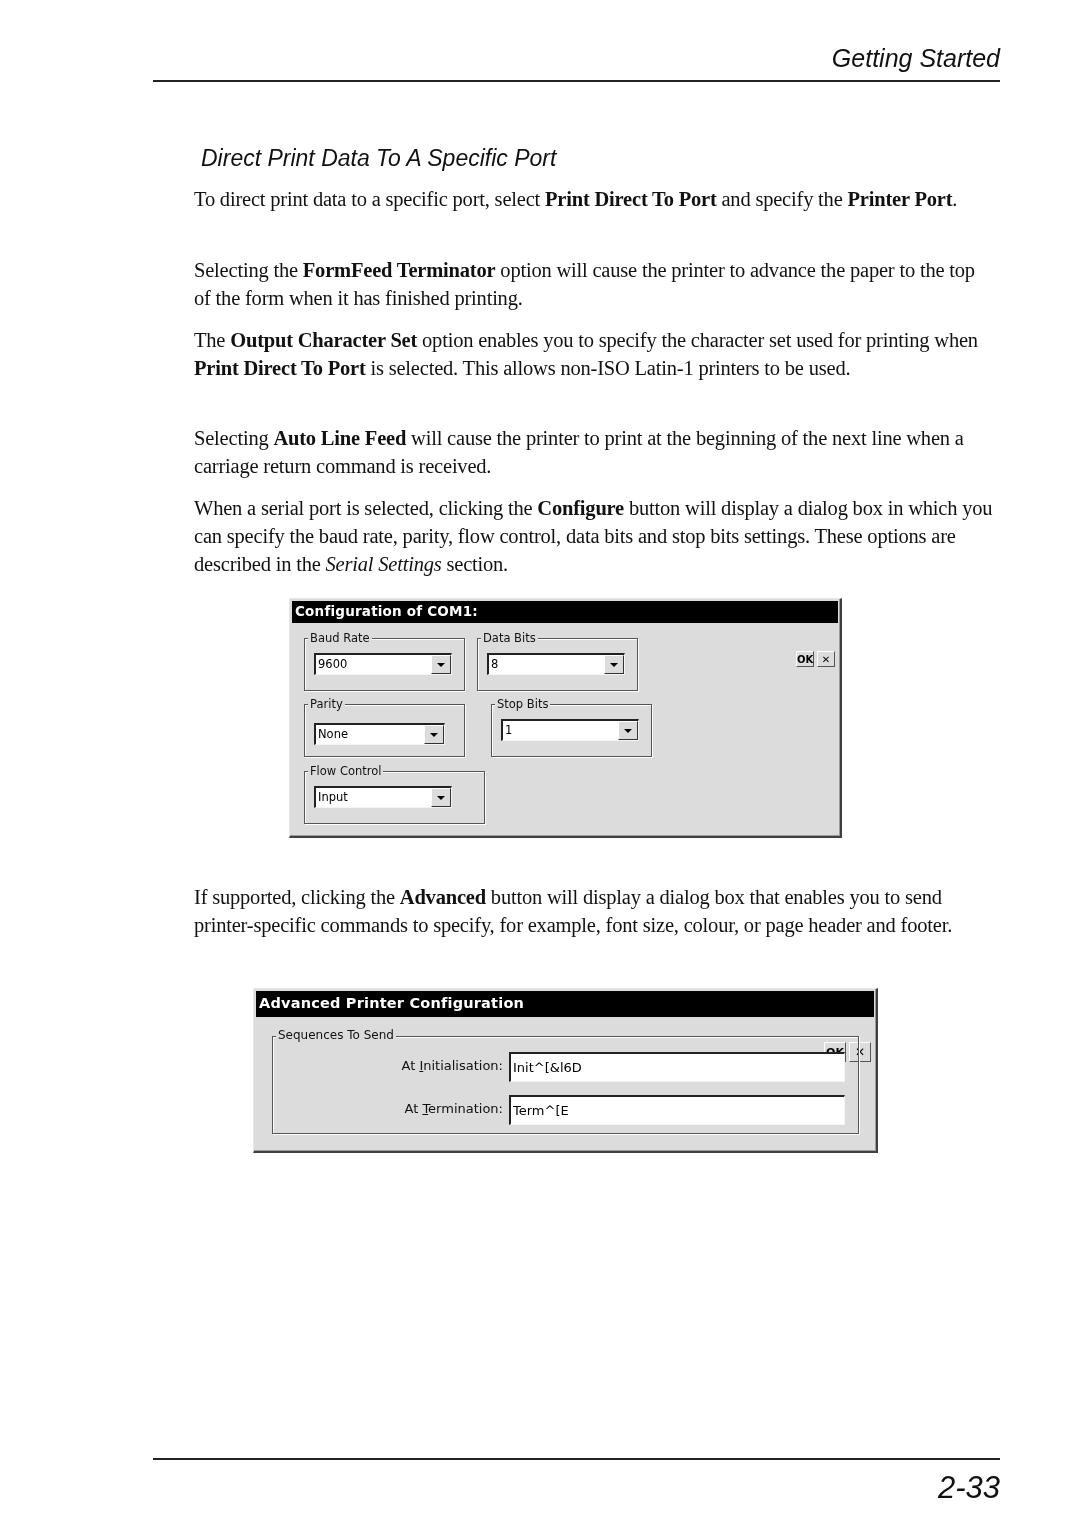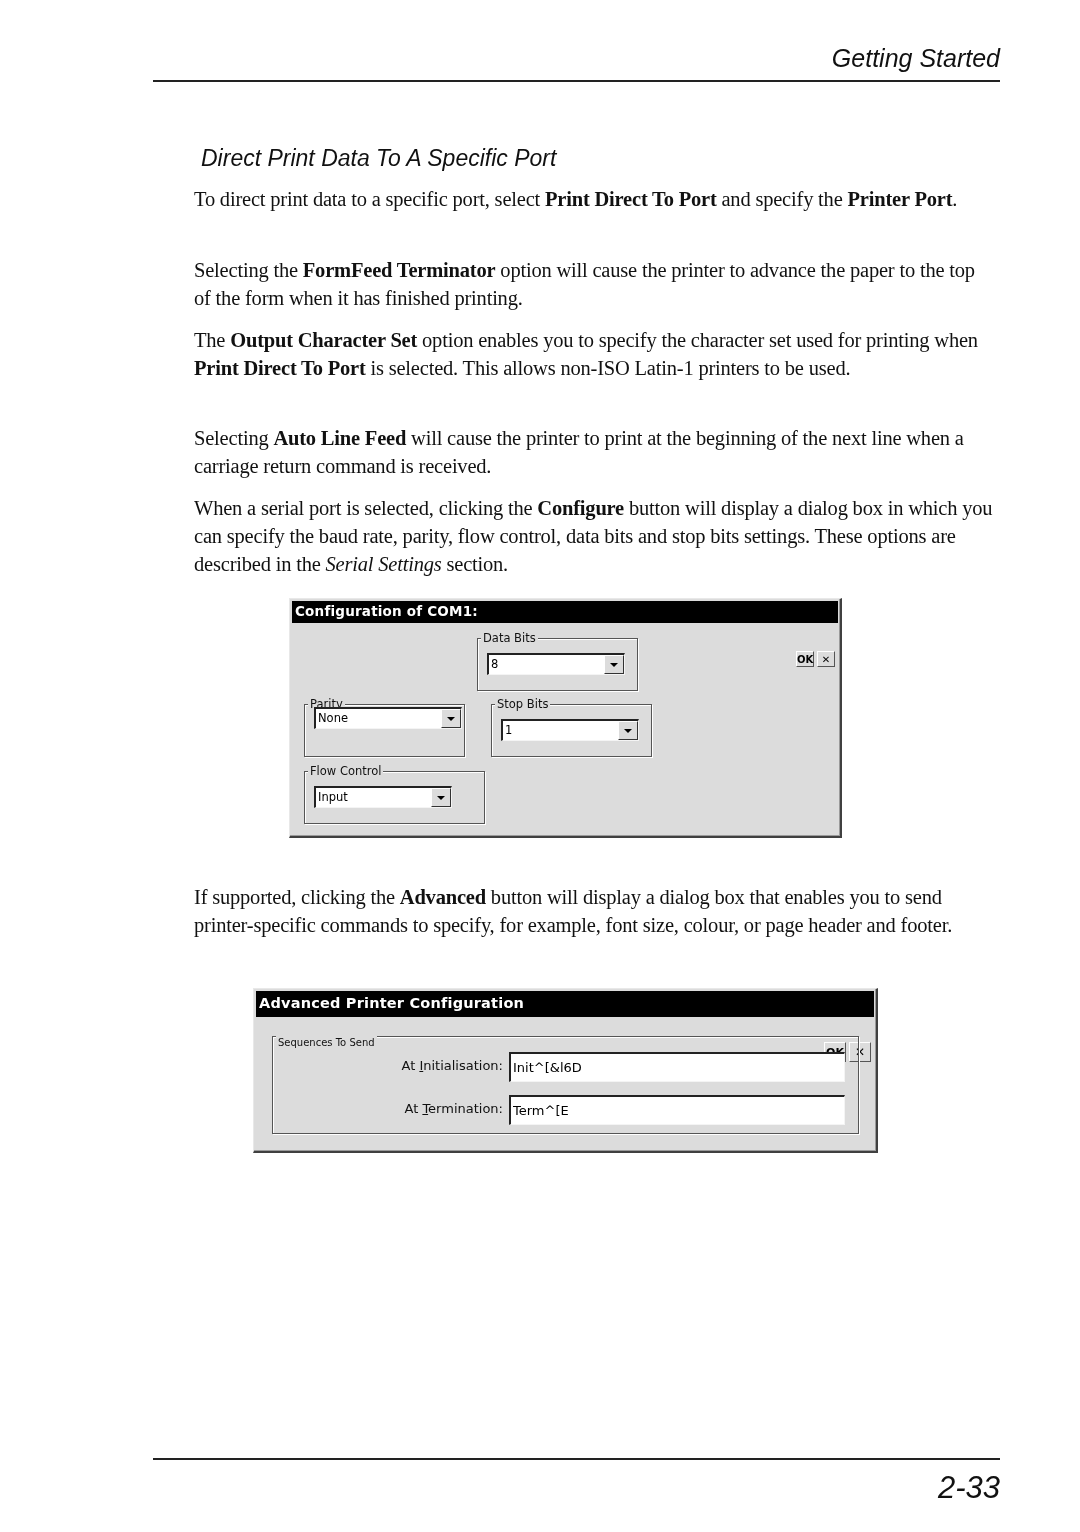--- a/index.html
+++ b/index.html
@@ -218,32 +218,39 @@
 <p class="body-text para" style="top:412px;"><span>Selecting </span><b>Auto Line Feed</b><span> will cause the printer to print at the beginning of the next line when a carriage return command is received.</span></p>
 <p class="body-text para" style="top:482px;"><span>When a serial port is selected, clicking the </span><b>Configure</b><span> button will display a dialog box in which you can specify the baud rate, parity, flow control, data bits and stop bits settings. These options are described in the </span><i>Serial Settings</i><span> section.</span></p>
 
 <div class="dialog" style="left:289px; top:598px; width:550px; height:237px;">
   <div class="titlebar">
     <span class="dlg-title">Configuration of COM1:</span>
     <span class="tb-btn" style="right:24px;">OK</span>
     <span class="tb-btn" style="right:3px;">✕</span>
   </div>
 
+  <div class="groupbox" style="left:14px; top:39px; width:159px; height:51px;">
+    <span class="legend">Baud Rate</span>
+    <div class="combo" style="left:9px; top:14px; width:138px;">
+      <span class="combo-value">9600</span>
+      <span class="combo-arrow"></span>
+    </div>
+  </div>
 
   <div class="groupbox" style="left:187px; top:39px; width:159px; height:51px;">
     <span class="legend">Data Bits</span>
     <div class="combo" style="left:9px; top:14px; width:138px;">
       <span class="combo-value">8</span>
       <span class="combo-arrow"></span>
     </div>
   </div>
 
   <div class="groupbox" style="left:14px; top:105px; width:159px; height:51px;">
     <span class="legend">Parity</span>
-    <div class="combo" style="left:9px; top:2px; width:148px;padding-left:27px;">
+    <div class="combo" style="left:9px; top:18px; width:131px;padding-left:27px;">
       <span class="combo-value">None</span>
       <span class="combo-arrow"></span>
     </div>
   </div>
 
   <div class="groupbox" style="left:201px; top:105px; width:159px; height:51px;">
     <span class="legend">Stop Bits</span>
     <div class="combo" style="left:9px; top:14px; width:138px;">
       <span class="combo-value">1</span>
       <span class="combo-arrow"></span>
@@ -262,21 +269,21 @@
 <p class="body-text para" style="top:871px;"><span>If supported, clicking the </span><b>Advanced</b><span> button will display a dialog box that enables you to send printer-specific commands to specify, for example, font size, colour, or page header and footer.</span></p>
 
 <div class="dialog" style="left:253px; top:988px; width:622px; height:162px;">
   <div class="titlebar" style="height:26px;">
     <span class="dlg-title" style="font-size:14.5px; top:4px;">Advanced Printer Configuration</span>
     <span class="tb-btn" style="right:28px; top:3px; width:22px; height:20px; line-height:19px; font-size:11px;">OK</span>
     <span class="tb-btn" style="right:3px; top:3px; width:22px; height:20px; line-height:19px; font-size:12px;">✕</span>
   </div>
 
   <div class="groupbox" style="left:18px; top:47px; width:585px; height:96px;">
-    <span class="legend" style="font-size:10px; top:-10px;margin-top:8px;">Sequences To Send</span>
+    <span class="legend" style="font-size:12px; top:-10px;">Sequences To Send</span>
 
     <span class="field-label" style="right:355px; top:21px;">
       <span>At </span><u>I</u><span>nitialisation:</span>
     </span>
     <input class="text-input" type="text" style="left: 236px; top: 15px; width: 336px;" value="Init^[&amp;l6D">
 
     <span class="field-label" style="right:355px; top:64px;">
       <span>At </span><u>T</u><span>ermination:</span>
     </span>
     <input class="text-input" type="text" style="left: 236px; top: 58px; width: 336px;" value="Term^[E">

